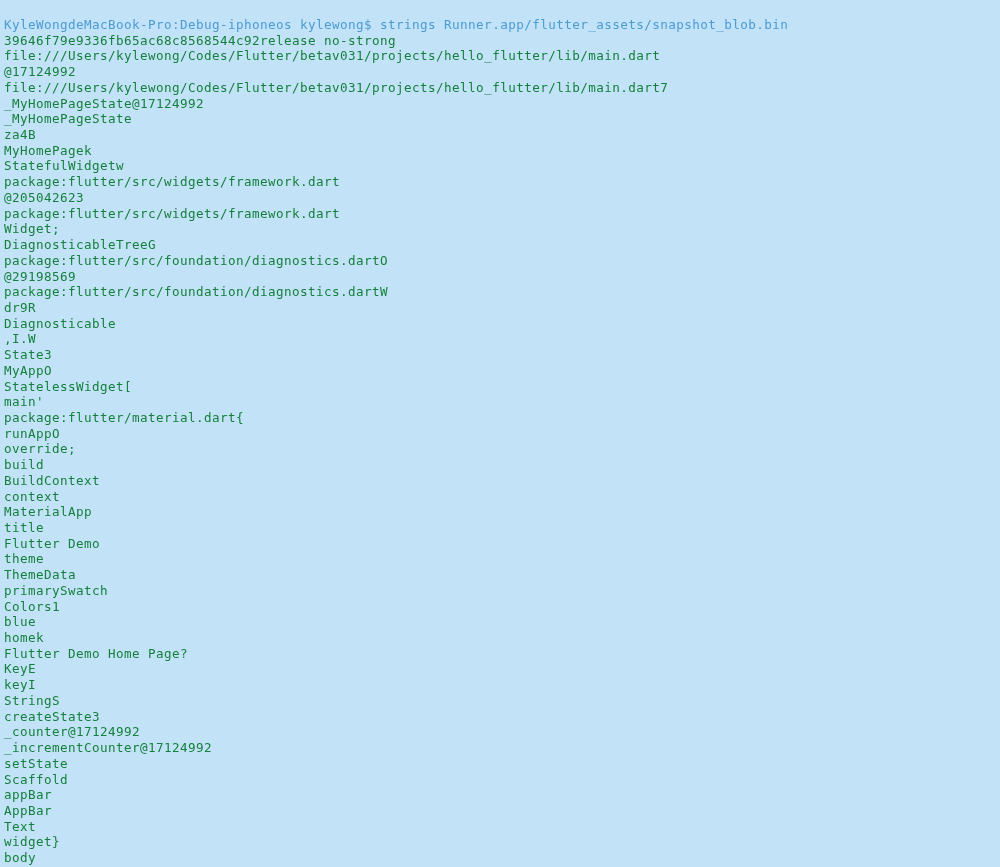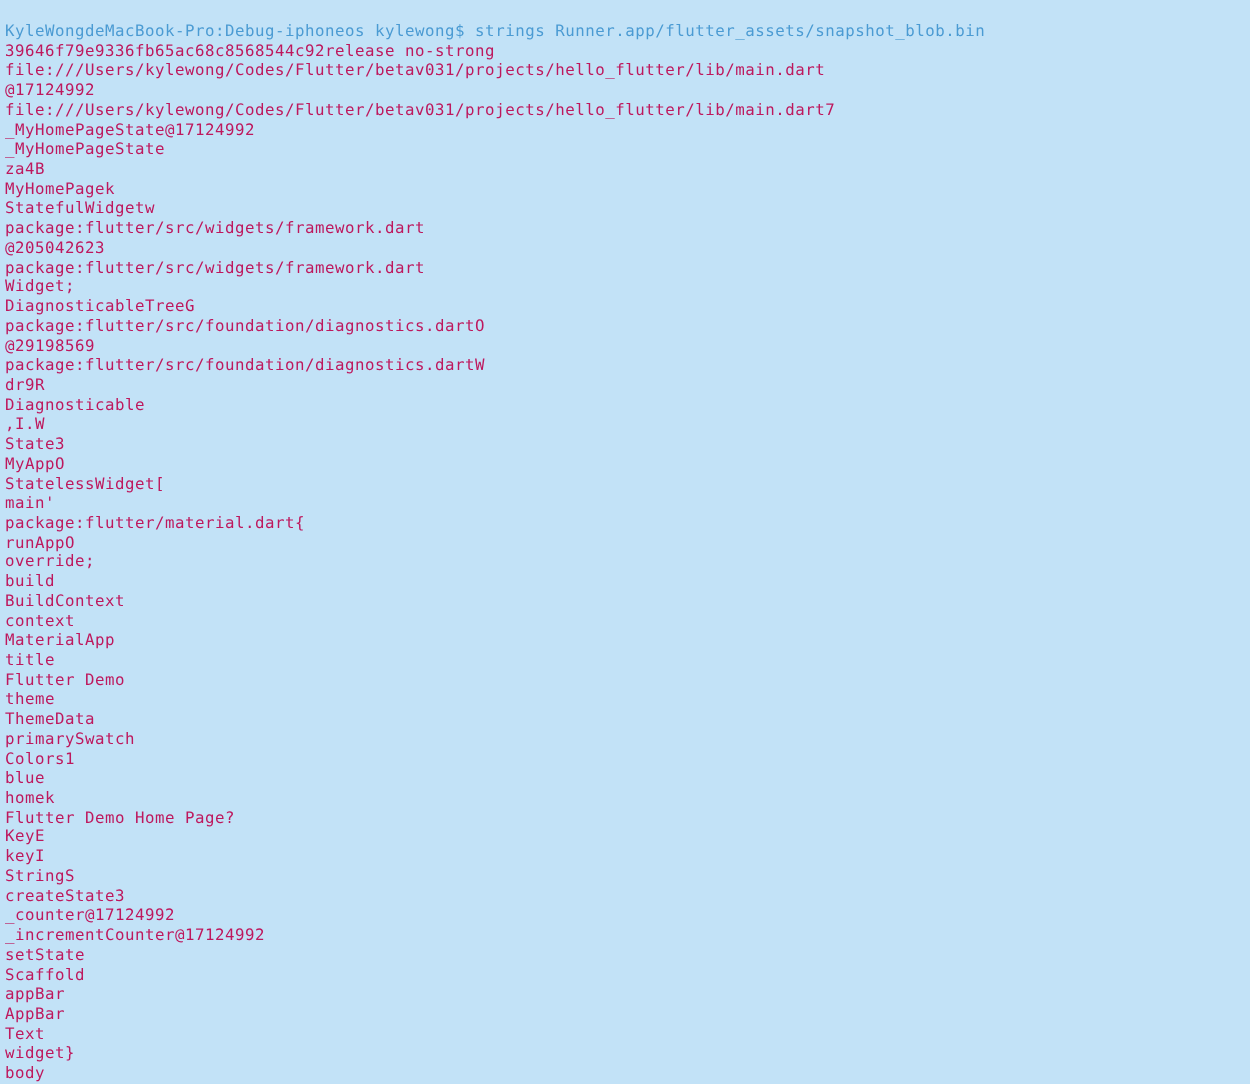--- a/index.html
+++ b/index.html
@@ -30,21 +30,21 @@
     color: #4fa0d8;
     letter-spacing: 0.42px;
     white-space: pre;
     -webkit-font-smoothing: antialiased;
   }
   .term-line {
     white-space: pre;
     height: 15.72px;
     font-size: 12.6px;
     line-height: 15.72px;
-    color: #be185d;
+    color: #15803d;
   }
   .term-line.prompt-line {
     color: #4b9bd3;
   }
 </style>
 </head>
 <body>
 
 <div id="terminal">
   <div id="terminal-output"><div class="term-line prompt-line">KyleWongdeMacBook-Pro:Debug-iphoneos kylewong$ strings Runner.app/flutter_assets/snapshot_blob.bin</div><div class="term-line">39646f79e9336fb65ac68c8568544c92release no-strong</div><div class="term-line">file:///Users/kylewong/Codes/Flutter/betav031/projects/hello_flutter/lib/main.dart</div><div class="term-line">@17124992</div><div class="term-line">file:///Users/kylewong/Codes/Flutter/betav031/projects/hello_flutter/lib/main.dart7</div><div class="term-line">_MyHomePageState@17124992</div><div class="term-line">_MyHomePageState</div><div class="term-line">za4B</div><div class="term-line">MyHomePagek</div><div class="term-line">StatefulWidgetw</div><div class="term-line">package:flutter/src/widgets/framework.dart</div><div class="term-line">@205042623</div><div class="term-line">package:flutter/src/widgets/framework.dart</div><div class="term-line">Widget;</div><div class="term-line">DiagnosticableTreeG</div><div class="term-line">package:flutter/src/foundation/diagnostics.dartO</div><div class="term-line">@29198569</div><div class="term-line">package:flutter/src/foundation/diagnostics.dartW</div><div class="term-line">dr9R</div><div class="term-line">Diagnosticable</div><div class="term-line">,I.W</div><div class="term-line">State3</div><div class="term-line">MyAppO</div><div class="term-line">StatelessWidget[</div><div class="term-line">main'</div><div class="term-line">package:flutter/material.dart{</div><div class="term-line">runAppO</div><div class="term-line">override;</div><div class="term-line">build</div><div class="term-line">BuildContext</div><div class="term-line">context</div><div class="term-line">MaterialApp</div><div class="term-line">title</div><div class="term-line">Flutter Demo</div><div class="term-line">theme</div><div class="term-line">ThemeData</div><div class="term-line">primarySwatch</div><div class="term-line">Colors1</div><div class="term-line">blue</div><div class="term-line">homek</div><div class="term-line">Flutter Demo Home Page?</div><div class="term-line">KeyE</div><div class="term-line">keyI</div><div class="term-line">StringS</div><div class="term-line">createState3</div><div class="term-line">_counter@17124992</div><div class="term-line">_incrementCounter@17124992</div><div class="term-line">setState</div><div class="term-line">Scaffold</div><div class="term-line">appBar</div><div class="term-line">AppBar</div><div class="term-line">Text</div><div class="term-line">widget}</div><div class="term-line">body</div><div class="term-line">Center</div></div>

